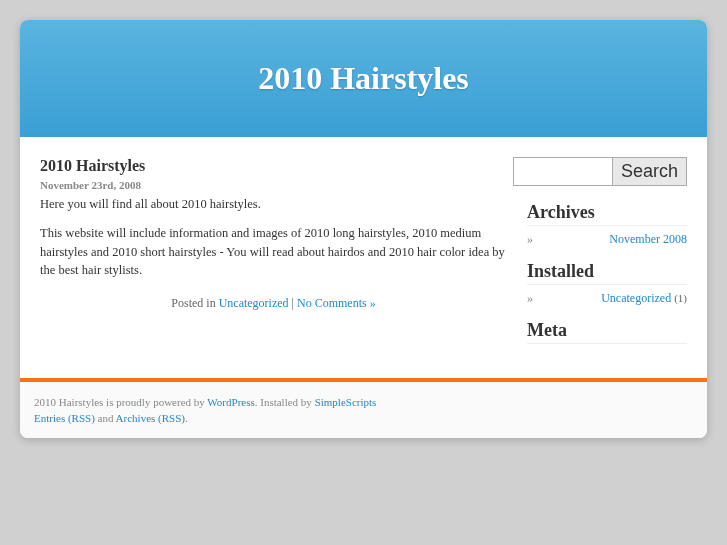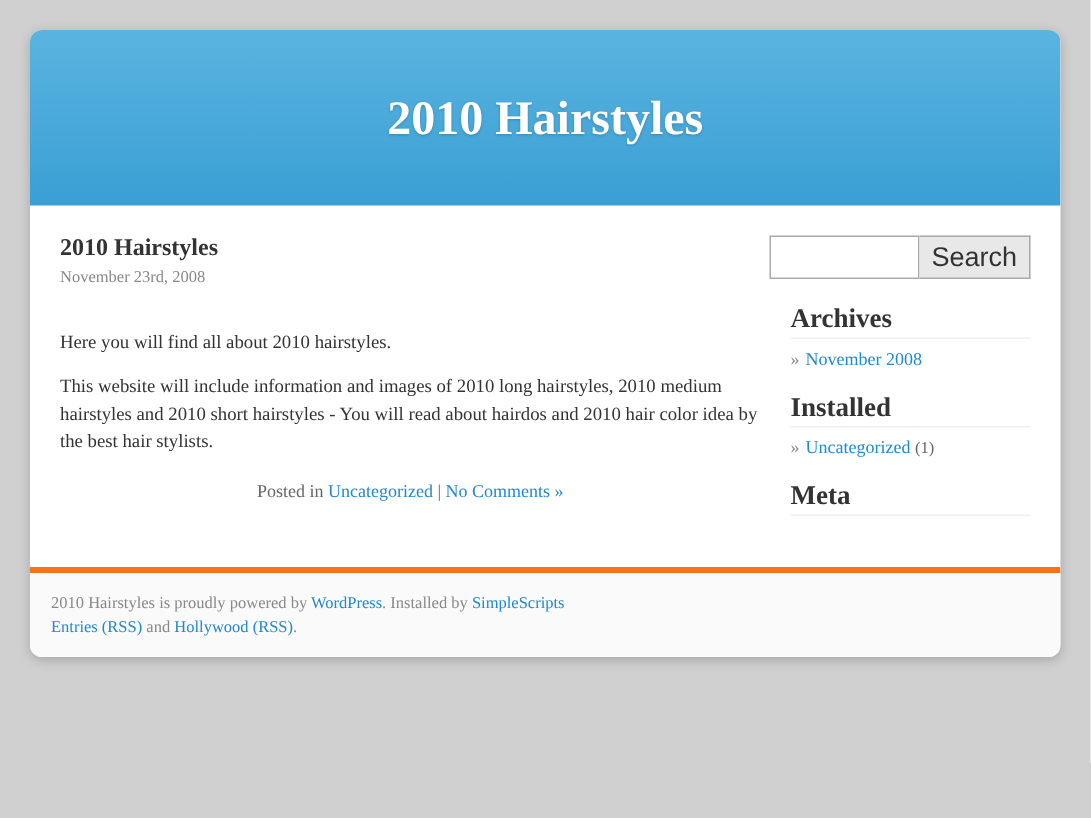--- a/index.html
+++ b/index.html
@@ -47,21 +47,22 @@
     }
     .post-title {
       font-size: 16px;
       font-weight: bold;
       color: #333;
       margin-bottom: 4px;
     }
     .post-date {
       font-size: 11px;
       color: #888;
-      margin-bottom: 28px;
+      margin-bottom: 4px;
+      font-weight: bold;
     }
     .post-body p {
       margin-bottom: 10px;
       line-height: 1.5;
       font-size: 12.5px;
     }
     .post-footer {
       text-align: center;
       margin-top: 16px;
       font-size: 12px;
@@ -99,20 +100,21 @@
       font-size: 18px;
       font-weight: bold;
       color: #333;
       margin-bottom: 6px;
       border-bottom: 1px solid #eee;
       padding-bottom: 2px;
     }
     .sidebar-section ul {
       list-style: none;
       padding: 0;
+      text-align: right;
     }
     .sidebar-section ul li {
       font-size: 12px;
       margin-bottom: 4px;
       padding-left: 10px;
       position: relative;
     }
     .sidebar-section ul li::before {
       content: '»';
       position: absolute;
@@ -205,16 +207,16 @@
 
   <div class="footer">
     <div>
       <span>2010 Hairstyles is proudly powered by</span>
       <a href="#">WordPress</a><span>. Installed by</span>
       <a href="#">SimpleScripts</a>
     </div>
     <div class="footer-links">
       <a href="#">Entries (RSS)</a>
       <span>and</span>
-      <a href="#">Hollywood (RSS)</a><span>.</span>
+      <a href="#">Archives (RSS)</a><span>.</span>
     </div>
   </div>
 </div>
 
 </body></html>

